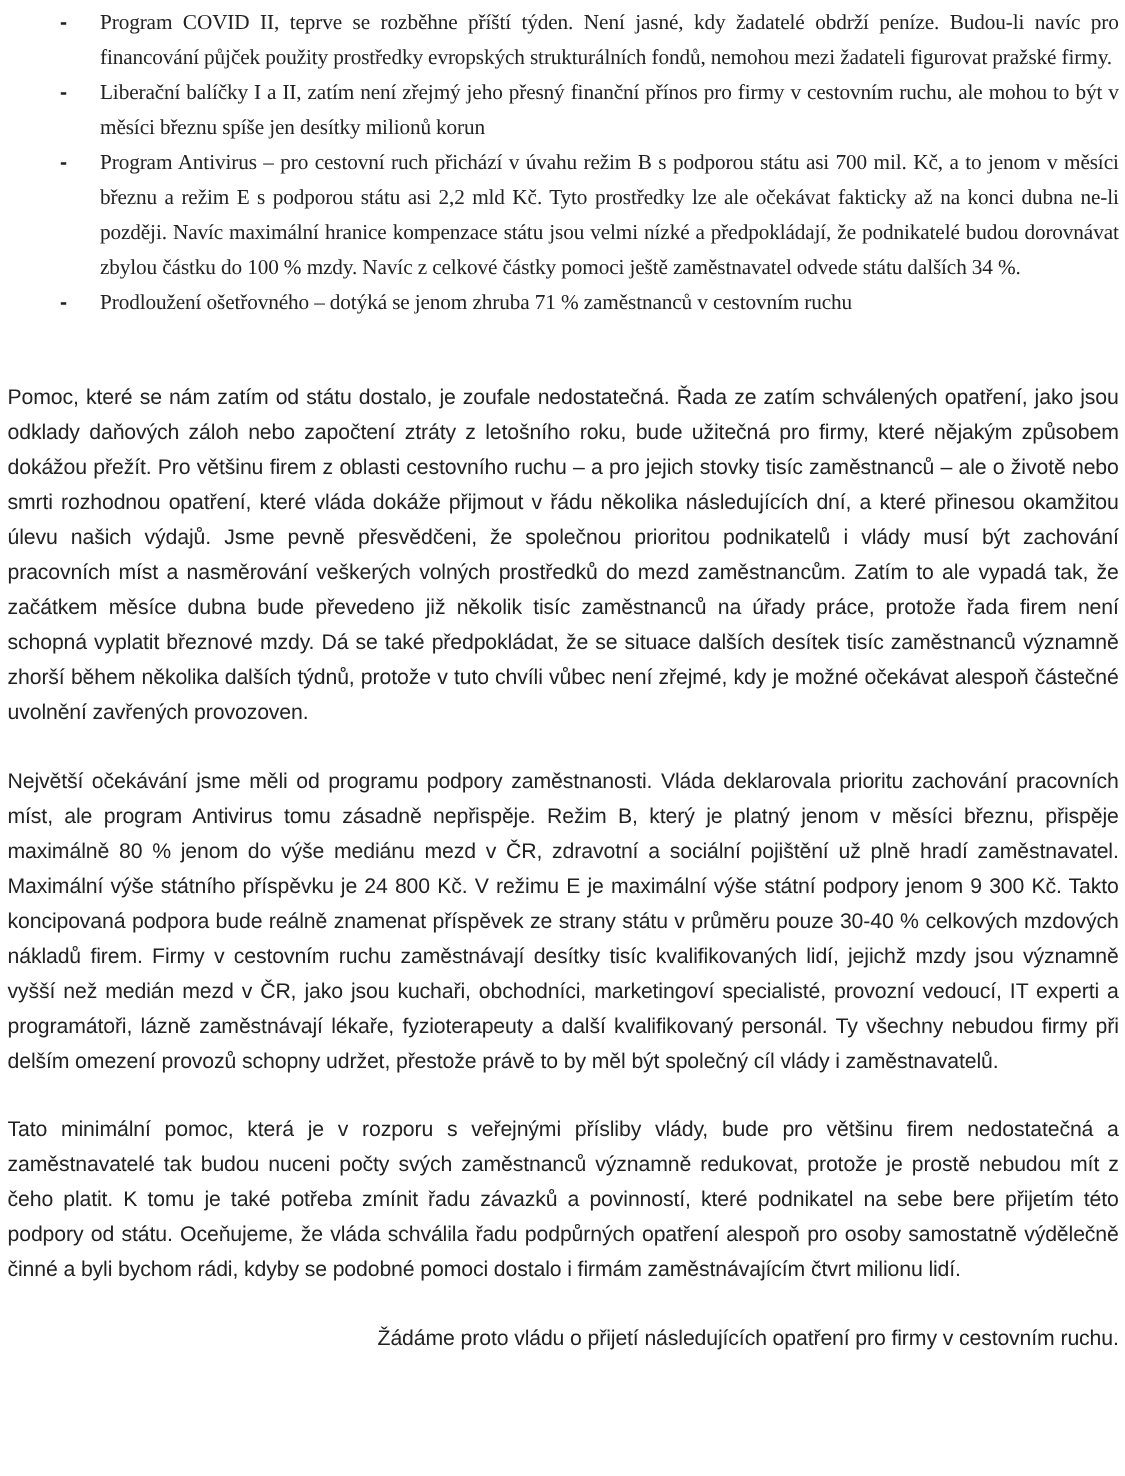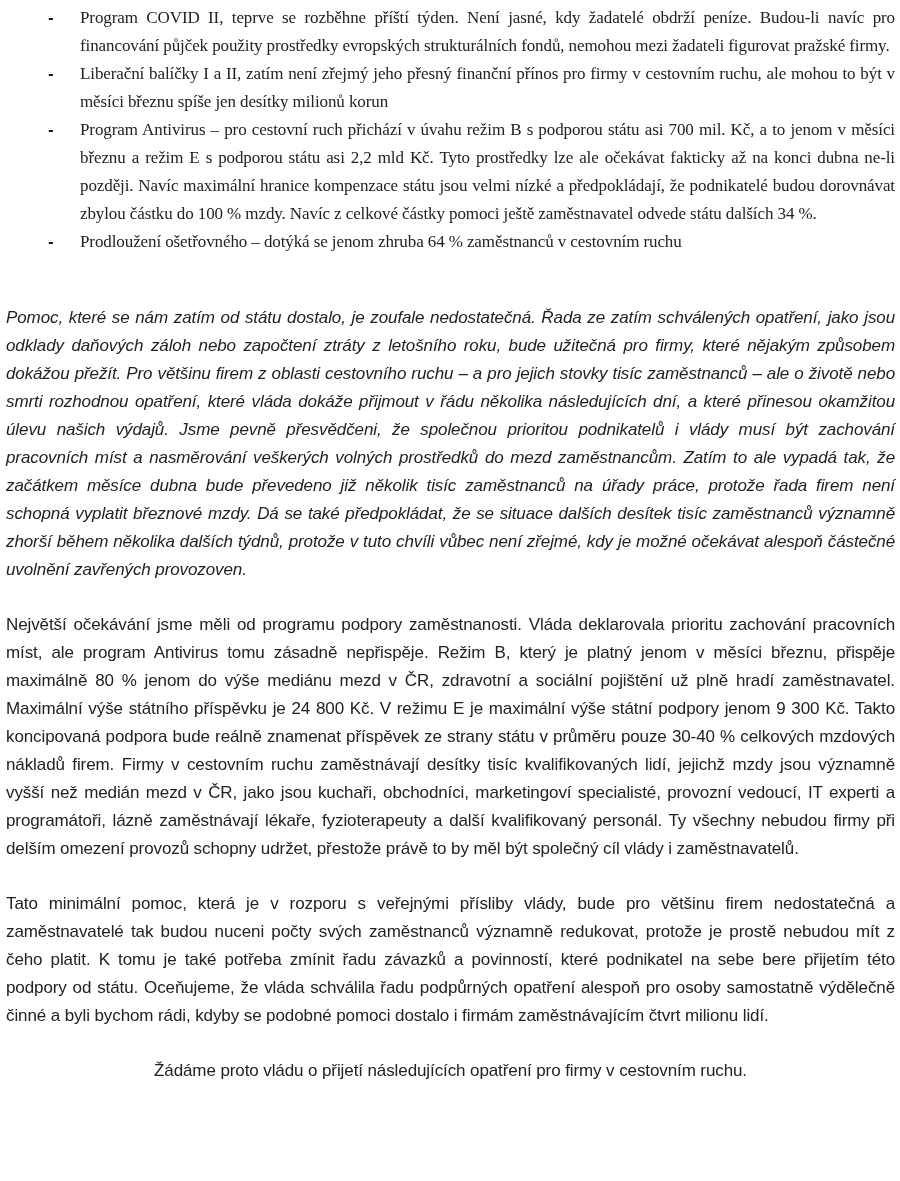--- a/index.html
+++ b/index.html
@@ -37,24 +37,23 @@
     display: block;
     text-align: justify;
     font-family: Liberation Serif, serif;
   }
   .para {
     margin: 27px 0 0 0;
     text-align: justify;
   }
   .para.first {
     margin-top: 48px;
-    font-style: italic;
   }
   .para.last {
-    text-align: center;
+    text-align: right;
   }
 </style>
 </head>
 <body>
 
 <div class="page">
 
   <div class="bullet-list">
 
     <div class="bullet-item">
@@ -67,21 +66,21 @@
       <span class="bullet-text">Liberační balíčky I a II, zatím není zřejmý jeho přesný finanční přínos pro firmy v cestovním ruchu, ale mohou to být v měsíci březnu spíše jen desítky milionů korun</span>
     </div>
 
     <div class="bullet-item">
       <span class="bullet-marker">-</span>
       <span class="bullet-text">Program Antivirus – pro cestovní ruch přichází v úvahu režim B s podporou státu asi 700 mil. Kč, a to jenom v měsíci březnu a režim E s podporou státu asi 2,2 mld Kč. Tyto prostředky lze ale očekávat fakticky až na konci dubna ne-li později. Navíc maximální hranice kompenzace státu jsou velmi nízké a předpokládají, že podnikatelé budou dorovnávat zbylou částku do 100 % mzdy. Navíc z celkové částky pomoci ještě zaměstnavatel odvede státu dalších 34 %.</span>
     </div>
 
     <div class="bullet-item">
       <span class="bullet-marker">-</span>
-      <span class="bullet-text">Prodloužení ošetřovného – dotýká se jenom zhruba 64 % zaměstnanců v cestovním ruchu</span>
+      <span class="bullet-text">Prodloužení ošetřovného – dotýká se jenom zhruba 71 % zaměstnanců v cestovním ruchu</span>
     </div>
 
   </div>
 
   <p class="para first">Pomoc, které se nám zatím od státu dostalo, je zoufale nedostatečná. Řada ze zatím schválených opatření, jako jsou odklady daňových záloh nebo započtení ztráty z letošního roku, bude užitečná pro firmy, které nějakým způsobem dokážou přežít. Pro většinu firem z oblasti cestovního ruchu – a pro jejich stovky tisíc zaměstnanců – ale o životě nebo smrti rozhodnou opatření, které vláda dokáže přijmout v řádu několika následujících dní, a které přinesou okamžitou úlevu našich výdajů. Jsme pevně přesvědčeni, že společnou prioritou podnikatelů i vlády musí být zachování pracovních míst a nasměrování veškerých volných prostředků do mezd zaměstnancům. Zatím to ale vypadá tak, že začátkem měsíce dubna bude převedeno již několik tisíc zaměstnanců na úřady práce, protože řada firem není schopná vyplatit březnové mzdy. Dá se také předpokládat, že se situace dalších desítek tisíc zaměstnanců významně zhorší během několika dalších týdnů, protože v tuto chvíli vůbec není zřejmé, kdy je možné očekávat alespoň částečné uvolnění zavřených provozoven.</p>
 
   <p class="para">Největší očekávání jsme měli od programu podpory zaměstnanosti. Vláda deklarovala prioritu zachování pracovních míst, ale program Antivirus tomu zásadně nepřispěje. Režim B, který je platný jenom v měsíci březnu, přispěje maximálně 80 % jenom do výše mediánu mezd v ČR, zdravotní a sociální pojištění už plně hradí zaměstnavatel. Maximální výše státního příspěvku je 24 800 Kč. V režimu E je maximální výše státní podpory jenom 9 300 Kč. Takto koncipovaná podpora bude reálně znamenat příspěvek ze strany státu v průměru pouze 30-40 % celkových mzdových nákladů firem. Firmy v cestovním ruchu zaměstnávají desítky tisíc kvalifikovaných lidí, jejichž mzdy jsou významně vyšší než medián mezd v ČR, jako jsou kuchaři, obchodníci, marketingoví specialisté, provozní vedoucí, IT experti a programátoři, lázně zaměstnávají lékaře, fyzioterapeuty a další kvalifikovaný personál. Ty všechny nebudou firmy při delším omezení provozů schopny udržet, přestože právě to by měl být společný cíl vlády i zaměstnavatelů.</p>
 
   <p class="para">Tato minimální pomoc, která je v rozporu s veřejnými přísliby vlády, bude pro většinu firem nedostatečná a zaměstnavatelé tak budou nuceni počty svých zaměstnanců významně redukovat, protože je prostě nebudou mít z čeho platit. K tomu je také potřeba zmínit řadu závazků a povinností, které podnikatel na sebe bere přijetím této podpory od státu. Oceňujeme, že vláda schválila řadu podpůrných opatření alespoň pro osoby samostatně výdělečně činné a byli bychom rádi, kdyby se podobné pomoci dostalo i firmám zaměstnávajícím čtvrt milionu lidí.</p>
 

